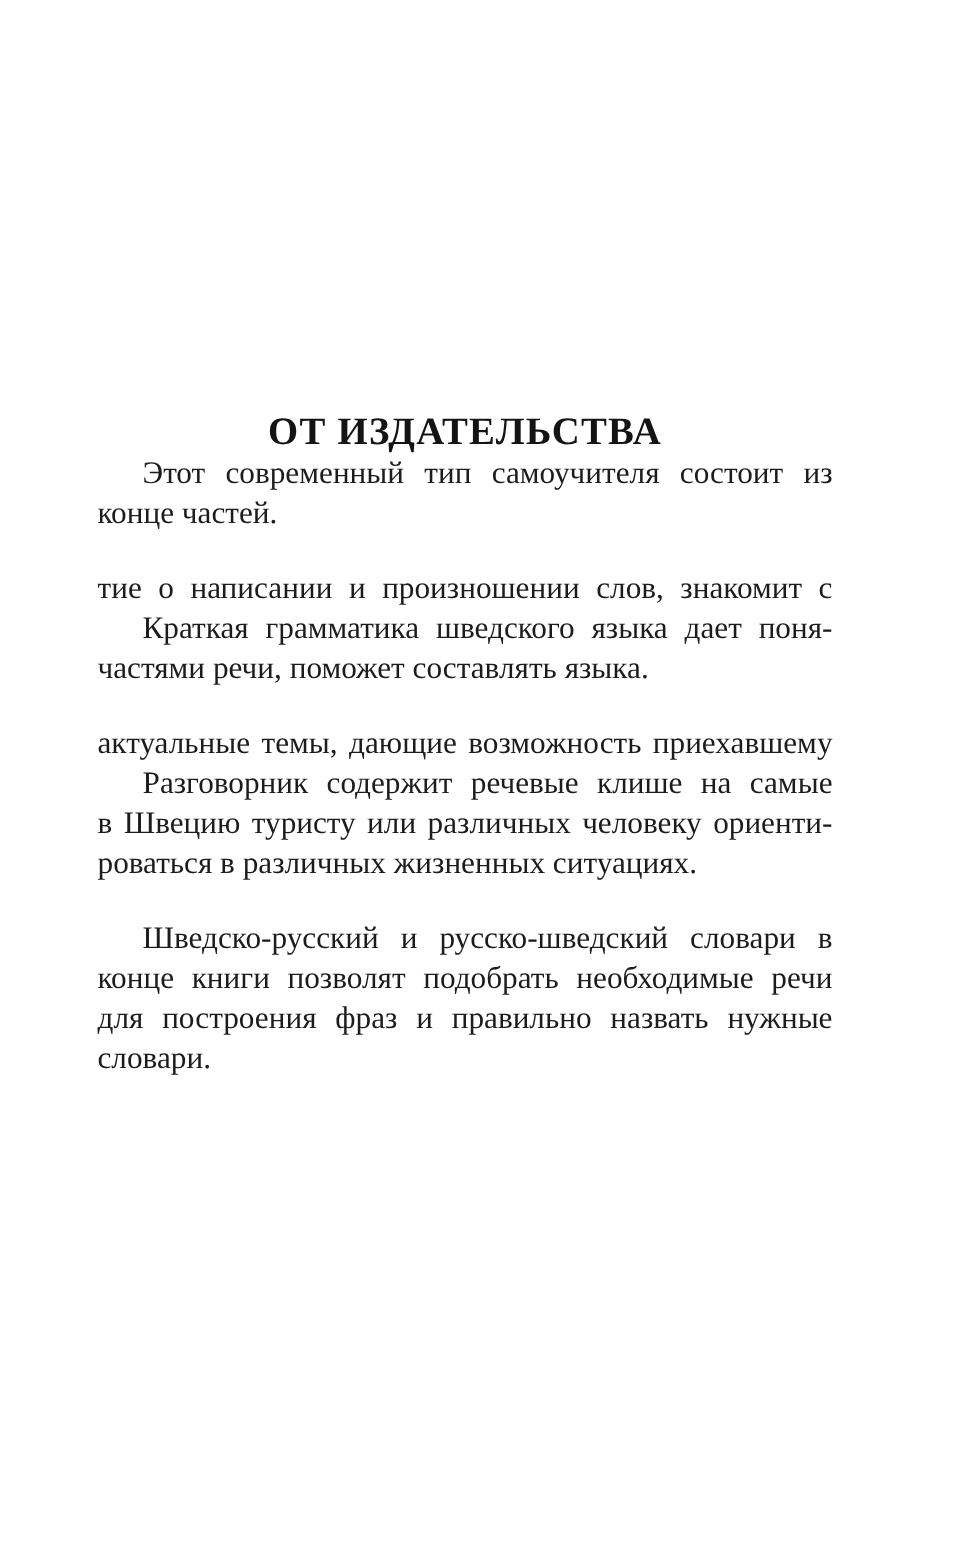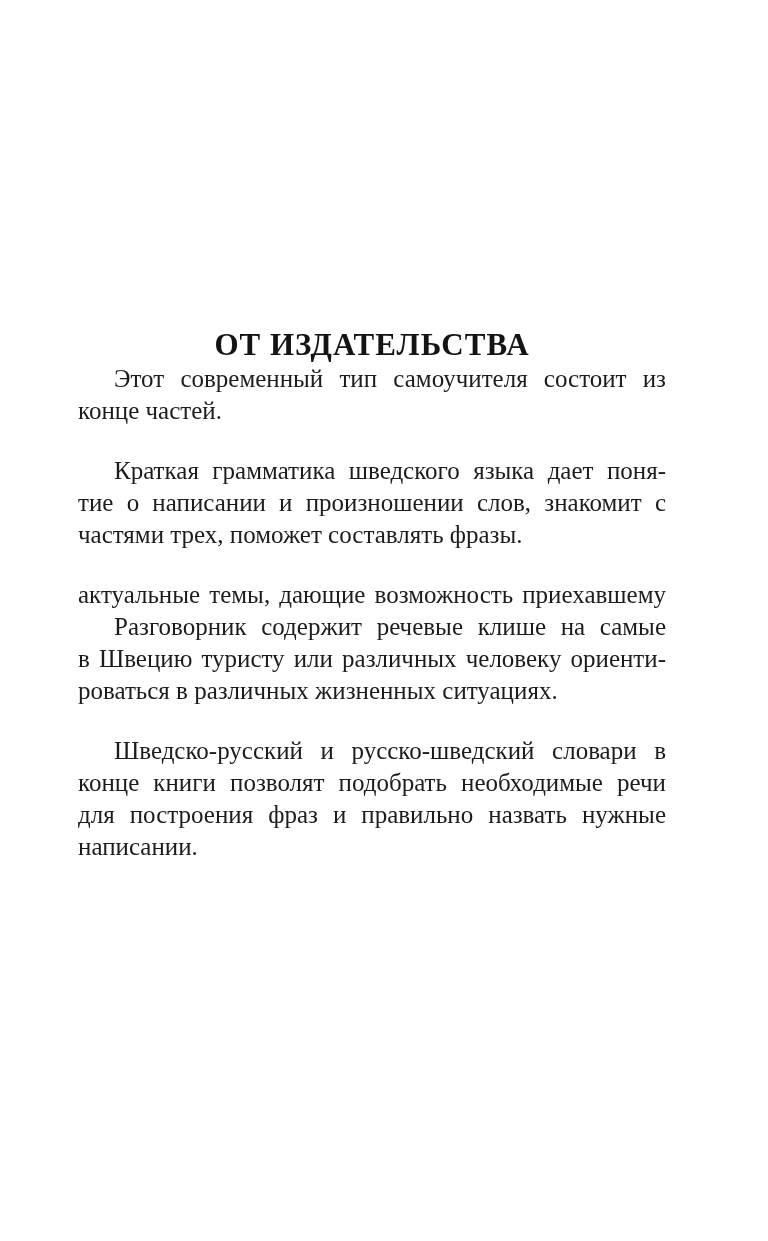--- a/index.html
+++ b/index.html
@@ -58,31 +58,31 @@
 
 <div class="page">
   <div class="content">
     <h1 class="title">ОТ ИЗДАТЕЛЬСТВА</h1>
     <div class="body-text">
         <div class="paragraph">
           <div class="line first">Этот современный тип самоучителя состоит из</div>
           <div class="line last">конце частей.</div>
         </div>
         <div class="paragraph">
+          <div class="line">тие о написании и произношении слов, знакомит с</div>
           <div class="line first">Краткая грамматика шведского языка дает поня-</div>
-          <div class="line">тие о написании и произношении слов, знакомит с</div>
-          <div class="line last">частями трех, поможет составлять фразы.</div>
+          <div class="line last">частями речи, поможет составлять языка.</div>
         </div>
         <div class="paragraph">
           <div class="line">актуальные темы, дающие возможность приехавшему</div>
           <div class="line first">Разговорник содержит речевые клише на самые</div>
           <div class="line">в Швецию туристу или различных человеку ориенти-</div>
           <div class="line last">роваться в различных жизненных ситуациях.</div>
         </div>
         <div class="paragraph">
           <div class="line first">Шведско-русский и русско-шведский словари в</div>
           <div class="line">конце книги позволят подобрать необходимые речи</div>
           <div class="line">для построения фраз и правильно назвать нужные</div>
-          <div class="line last">написании.</div>
+          <div class="line last">словари.</div>
         </div>
       </div>
   </div>
 </div>
 
 </body></html>

